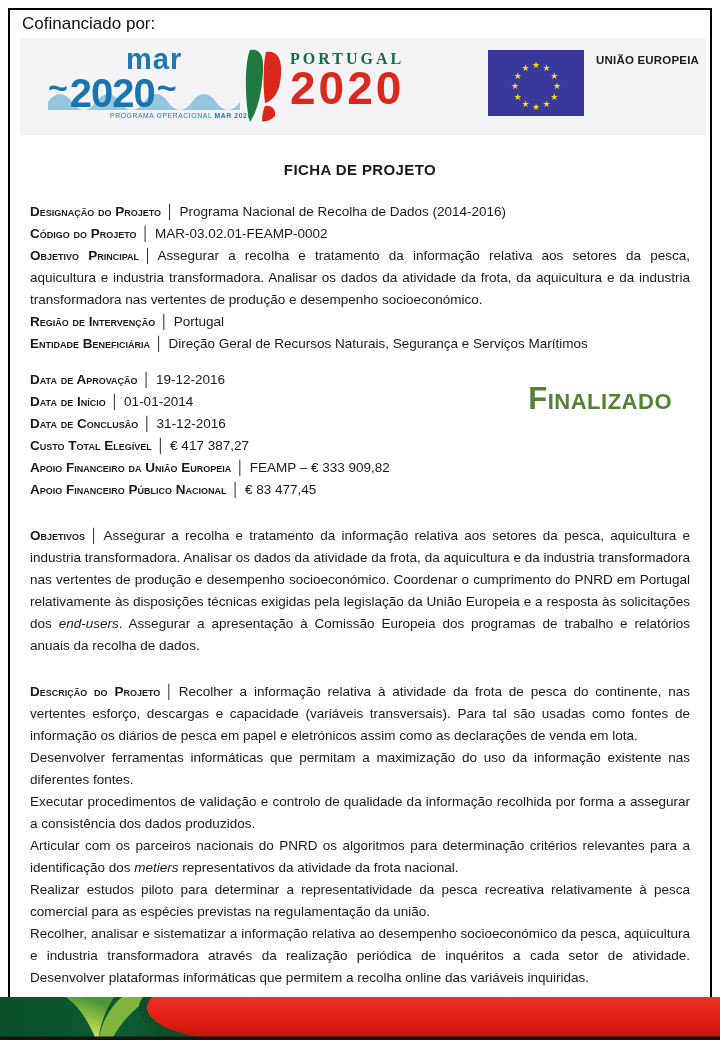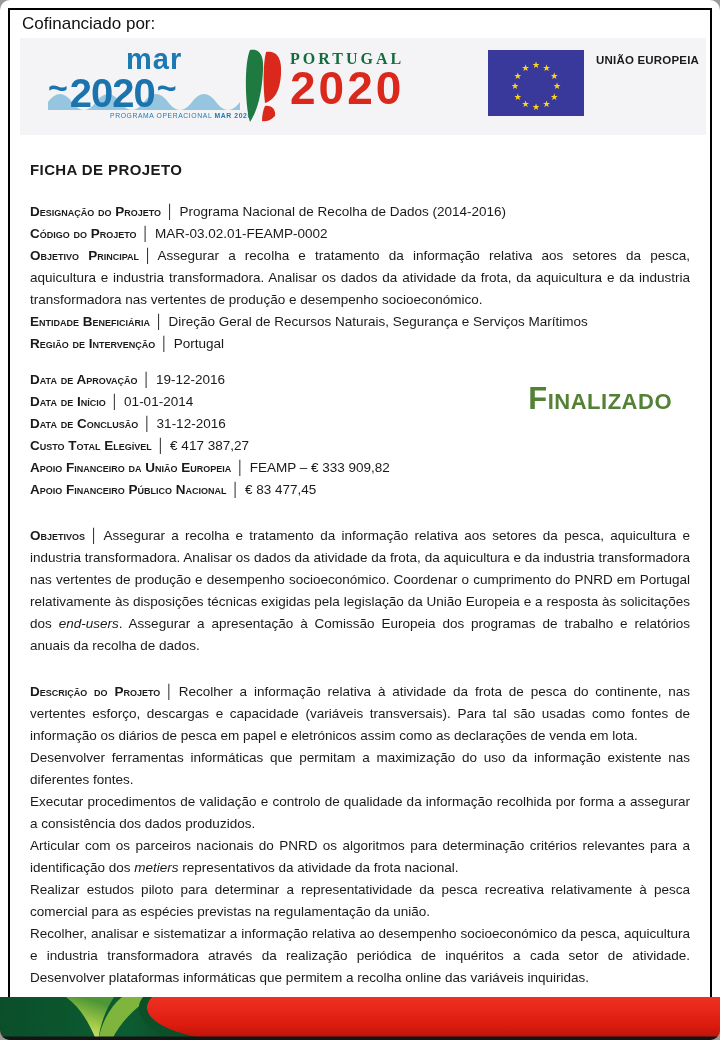--- a/index.html
+++ b/index.html
@@ -1,17 +1,17 @@
 <!DOCTYPE html>
 <html><head>
 <meta charset="utf-8">
 <style>
   html,body{margin:0;padding:0;background:#9a9a9a;}
   .page{position:relative;width:720px;height:1040px;margin:0 auto;background:#fff;
-        font-family:"Liberation Sans",sans-serif;color:#1a1a1a;overflow:hidden;border-radius:10px;}
+        font-family:"Liberation Sans",sans-serif;color:#1a1a1a;overflow:hidden;}
   .frame{position:absolute;left:8px;top:8px;right:8px;bottom:5px;border:2px solid #000;pointer-events:none;}
 
   
   .cofin{position:absolute;left:22px;top:14px;font-size:17px;color:#111;}
   .logo-strip{position:absolute;left:20px;top:38px;width:686px;height:97px;background:#f4f4f6;}
 
   
   .mar{position:absolute;left:28px;top:8px;width:195px;height:86px;}
   .mar-word{margin-left:78px;font-size:29px;line-height:26px;font-weight:bold;color:#1c79b2;letter-spacing:1px;}
   .mar-year-row{position:relative;margin-top:-4px;white-space:nowrap;}
@@ -28,21 +28,21 @@
   .pt-year{color:#da291c;font-weight:bold;font-size:46px;line-height:44px;letter-spacing:3px;margin-top:-2px;}
 
   
   .eu{position:absolute;left:468px;top:12px;width:216px;display:flex;}
   .eu-text{margin-left:12px;padding-top:4px;}
   .eu-name{font-weight:bold;font-size:11.5px;letter-spacing:.2px;margin-bottom:12px;}
   .eu-fund div{font-size:11.5px;line-height:14.5px;}
 
   
   .content{position:absolute;left:30px;top:135px;width:660px;font-size:13.5px;line-height:22px;}
-  .doc-title{text-align:left;font-weight:bold;font-size:15px;letter-spacing:.4px;margin-top:24px;}
+  .doc-title{text-align:center;font-weight:bold;font-size:15px;letter-spacing:.4px;margin-top:24px;}
   .block-ident{margin-top:20px;}
   .block-details{margin-top:14px;position:relative;}
   .block-obj{margin-top:24px;}
   .block-desc{margin-top:24px;}
   p.field{margin:0;text-align:justify;}
   .flabel{font-variant:small-caps;font-weight:bold;}
   .sep{padding:0 5px;font-weight:normal;}
   .it{font-style:italic;}
   .stamp{position:absolute;top:14px;right:18px;font-variant:small-caps;font-weight:bold;
          font-size:31px;line-height:31px;color:#538135;letter-spacing:.5px;}
@@ -110,22 +110,22 @@
     </div>
   </div>
 
   <div class="content">
     <div class="doc-title">FICHA DE PROJETO</div>
 
     <div class="block-ident">
       <p class="field"><span class="flabel">Designação do Projeto</span><span class="sep">│</span><span>Programa Nacional de Recolha de Dados (2014-2016)</span></p>
       <p class="field"><span class="flabel">Código do Projeto</span><span class="sep">│</span><span>MAR-03.02.01-FEAMP-0002</span></p>
       <p class="field"><span class="flabel">Objetivo Principal</span><span class="sep">│</span><span>Assegurar a recolha e tratamento da informação relativa aos setores da pesca, aquicultura e industria transformadora. Analisar os dados da atividade da frota, da aquicultura e da industria transformadora nas vertentes de produção e desempenho socioeconómico.</span></p>
+      <p class="field"><span class="flabel">Região de Intervenção</span><span class="sep">│</span><span>Portugal</span></p>
       <p class="field"><span class="flabel">Entidade Beneficiária</span><span class="sep">│</span><span>Direção Geral de Recursos Naturais, Segurança e Serviços Marítimos</span></p>
-      <p class="field"><span class="flabel">Região de Intervenção</span><span class="sep">│</span><span>Portugal</span></p>
     </div>
 
     <div class="block-details">
       <div class="stamp">Finalizado</div>
       <p class="field"><span class="flabel">Data de Aprovação</span><span class="sep">│</span><span>19-12-2016</span></p>
       <p class="field"><span class="flabel">Data de Início</span><span class="sep">│</span><span>01-01-2014</span></p>
       <p class="field"><span class="flabel">Data de Conclusão</span><span class="sep">│</span><span>31-12-2016</span></p>
       <p class="field"><span class="flabel">Custo Total Elegível</span><span class="sep">│</span><span>€ 417 387,27</span></p>
       <p class="field"><span class="flabel">Apoio Financeiro da União Europeia</span><span class="sep">│</span><span>FEAMP – € 333 909,82</span></p>
       <p class="field"><span class="flabel">Apoio Financeiro Público Nacional</span><span class="sep">│</span><span>€ 83 477,45</span></p>

